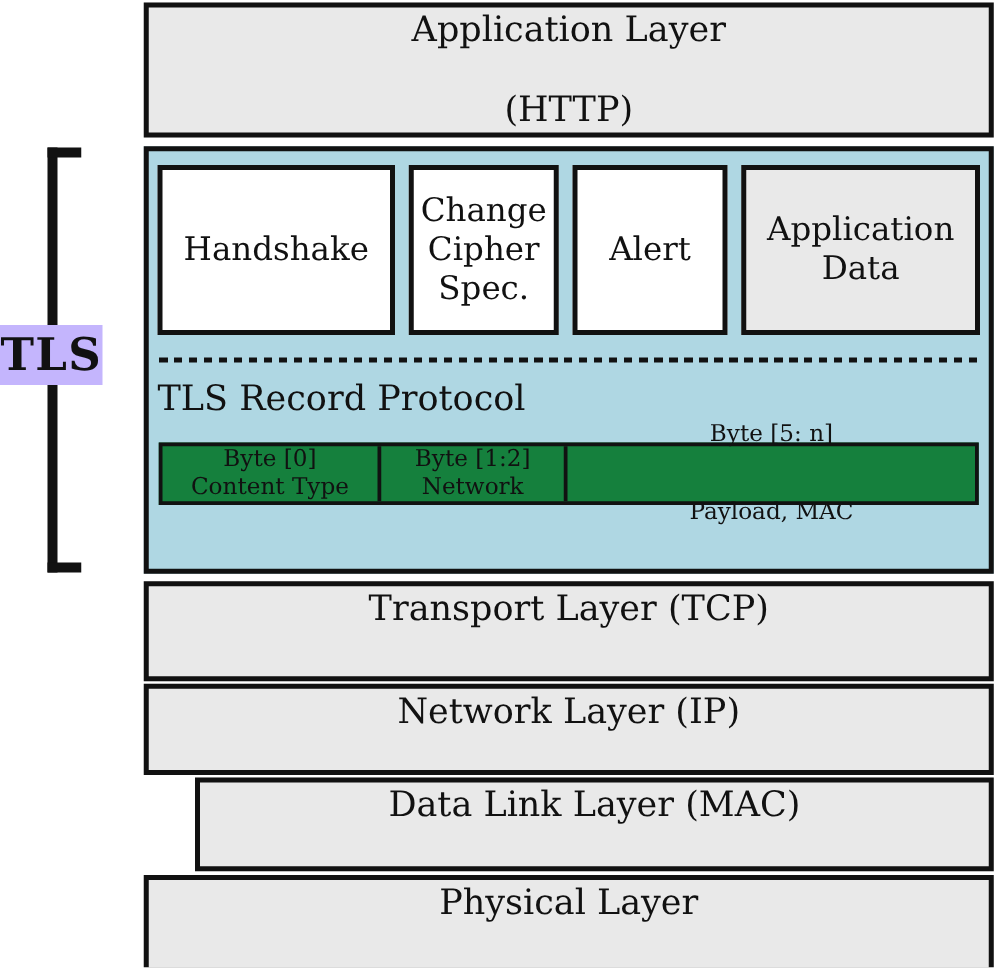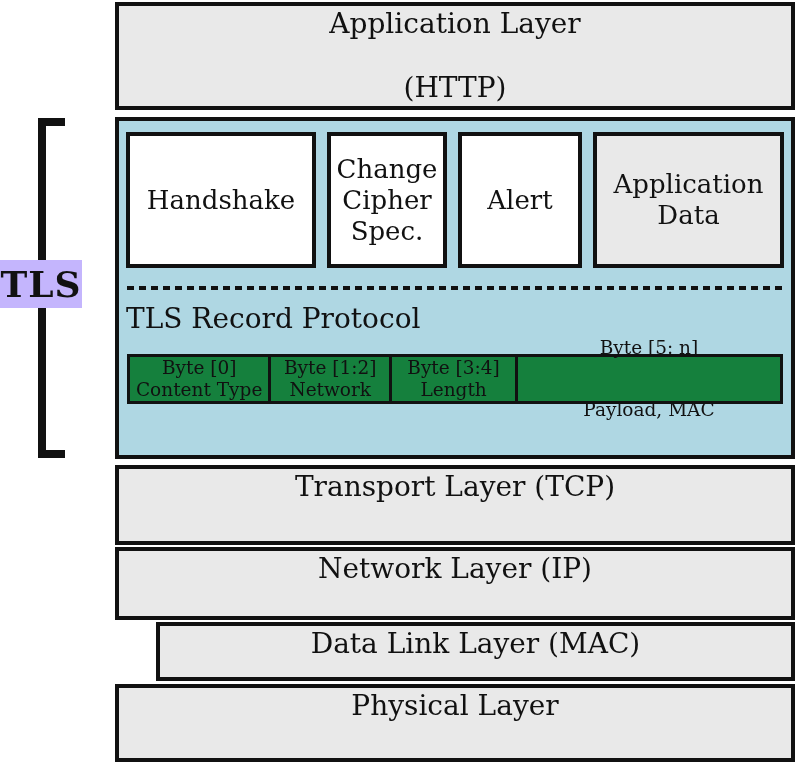--- a/index.html
+++ b/index.html
@@ -58,21 +58,21 @@
     background: var(--gray);
     display: flex; flex-direction: column;
     align-items: center; justify-content: space-between;
     text-align: center;
     font-size: 28px;
     line-height: 36px;
   }
   .layer.app       { margin-top: 2px; height: 108px; }
   .layer.transport { margin-top: 6px; height: 80px; }
   .layer.network   { margin-top: 2px; height: 73px; }
-  .layer.datalink  { margin-top: 2px; height: 59px; margin-left: 41px; }
+  .layer.datalink  { margin-top: 2px; height: 75px; margin-left: 41px; }
   .layer.physical  { margin-top: 3px; height: 78px; }
 
   
   .tls-box {
     margin-top: 7px;
     height: 342px;
     border: 4px solid var(--ink);
     background: var(--blue);
     padding: 11px 7px 0 7px;
   }
@@ -158,24 +158,20 @@
 
       <div class="byte-table">
         <div class="bcell c1">
           <span>Byte [0]</span>
           <span>Content Type</span>
         </div>
         <div class="bcell c2">
           <span>Byte [1:2]</span>
           <span>Network</span>
         </div>
-        <div class="bcell c3">
-          <span>Byte [3:4]</span>
-          <span>Length</span>
-        </div>
         <div class="bcell c4">
           <span>Byte [5: n]</span>
           <span>Payload, MAC</span>
         </div>
       </div>
 
     </div>
 
     <div class="layer transport">Transport Layer (TCP)</div>
     <div class="layer network">Network Layer (IP)</div>

